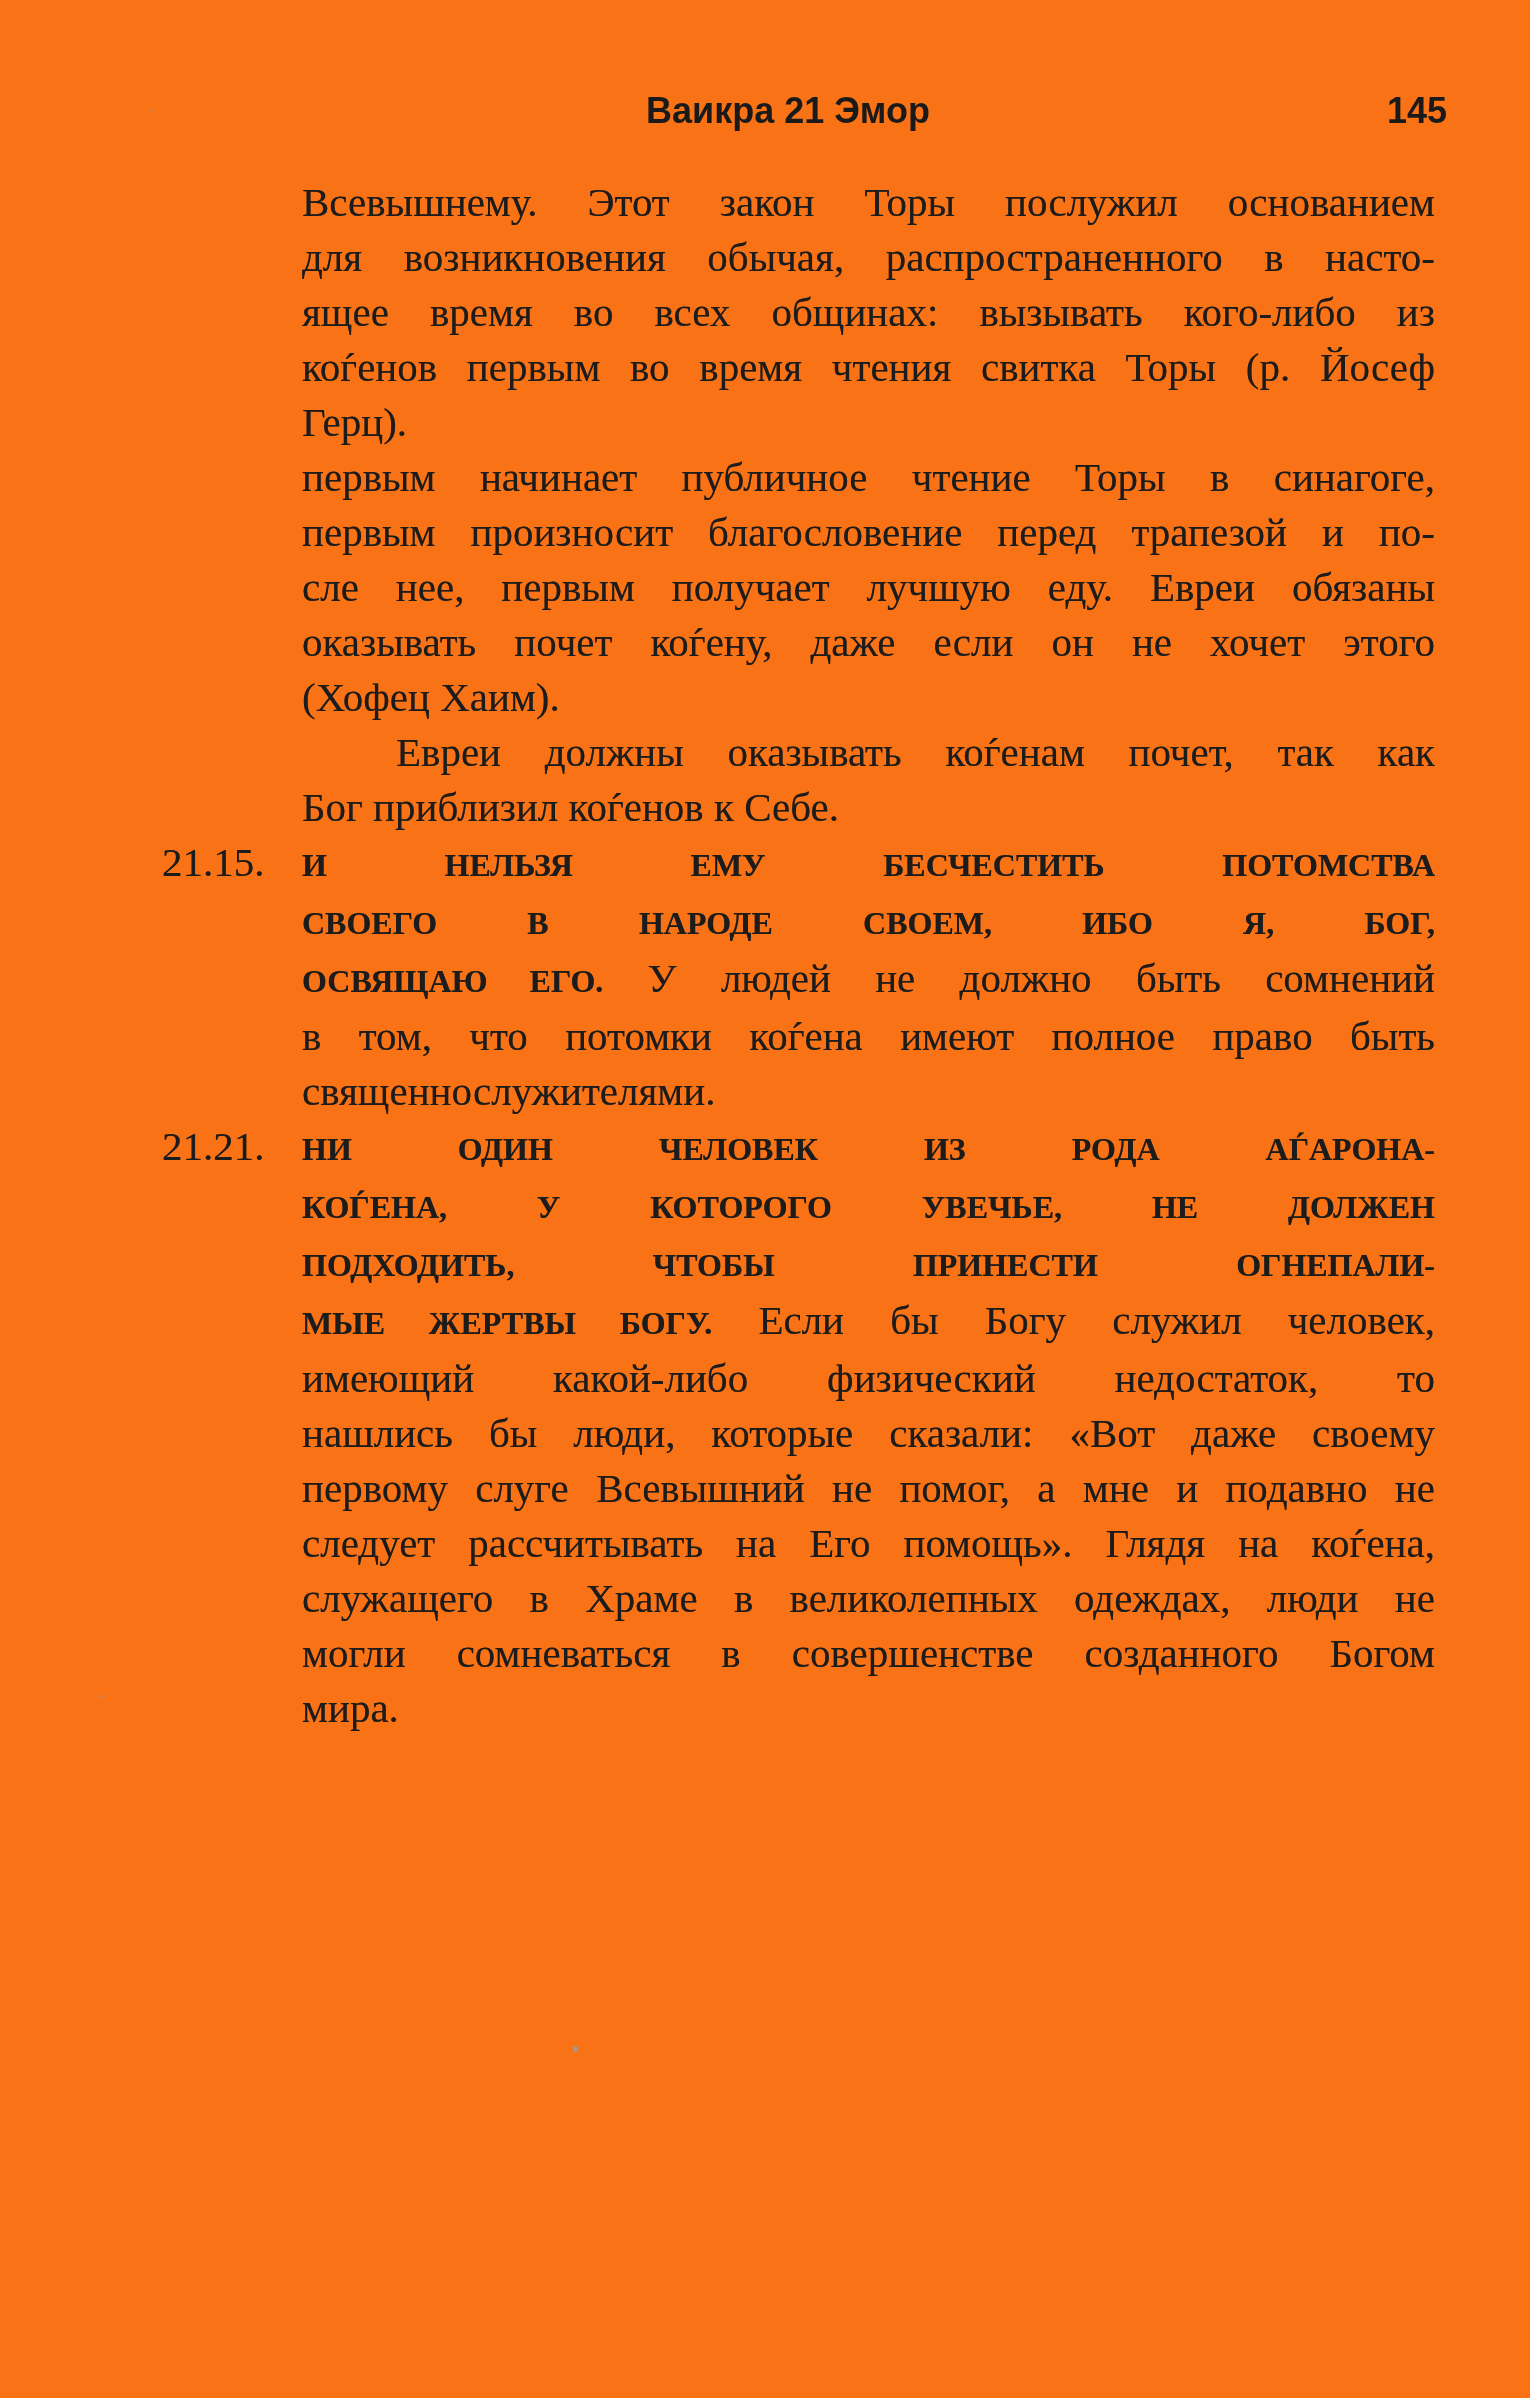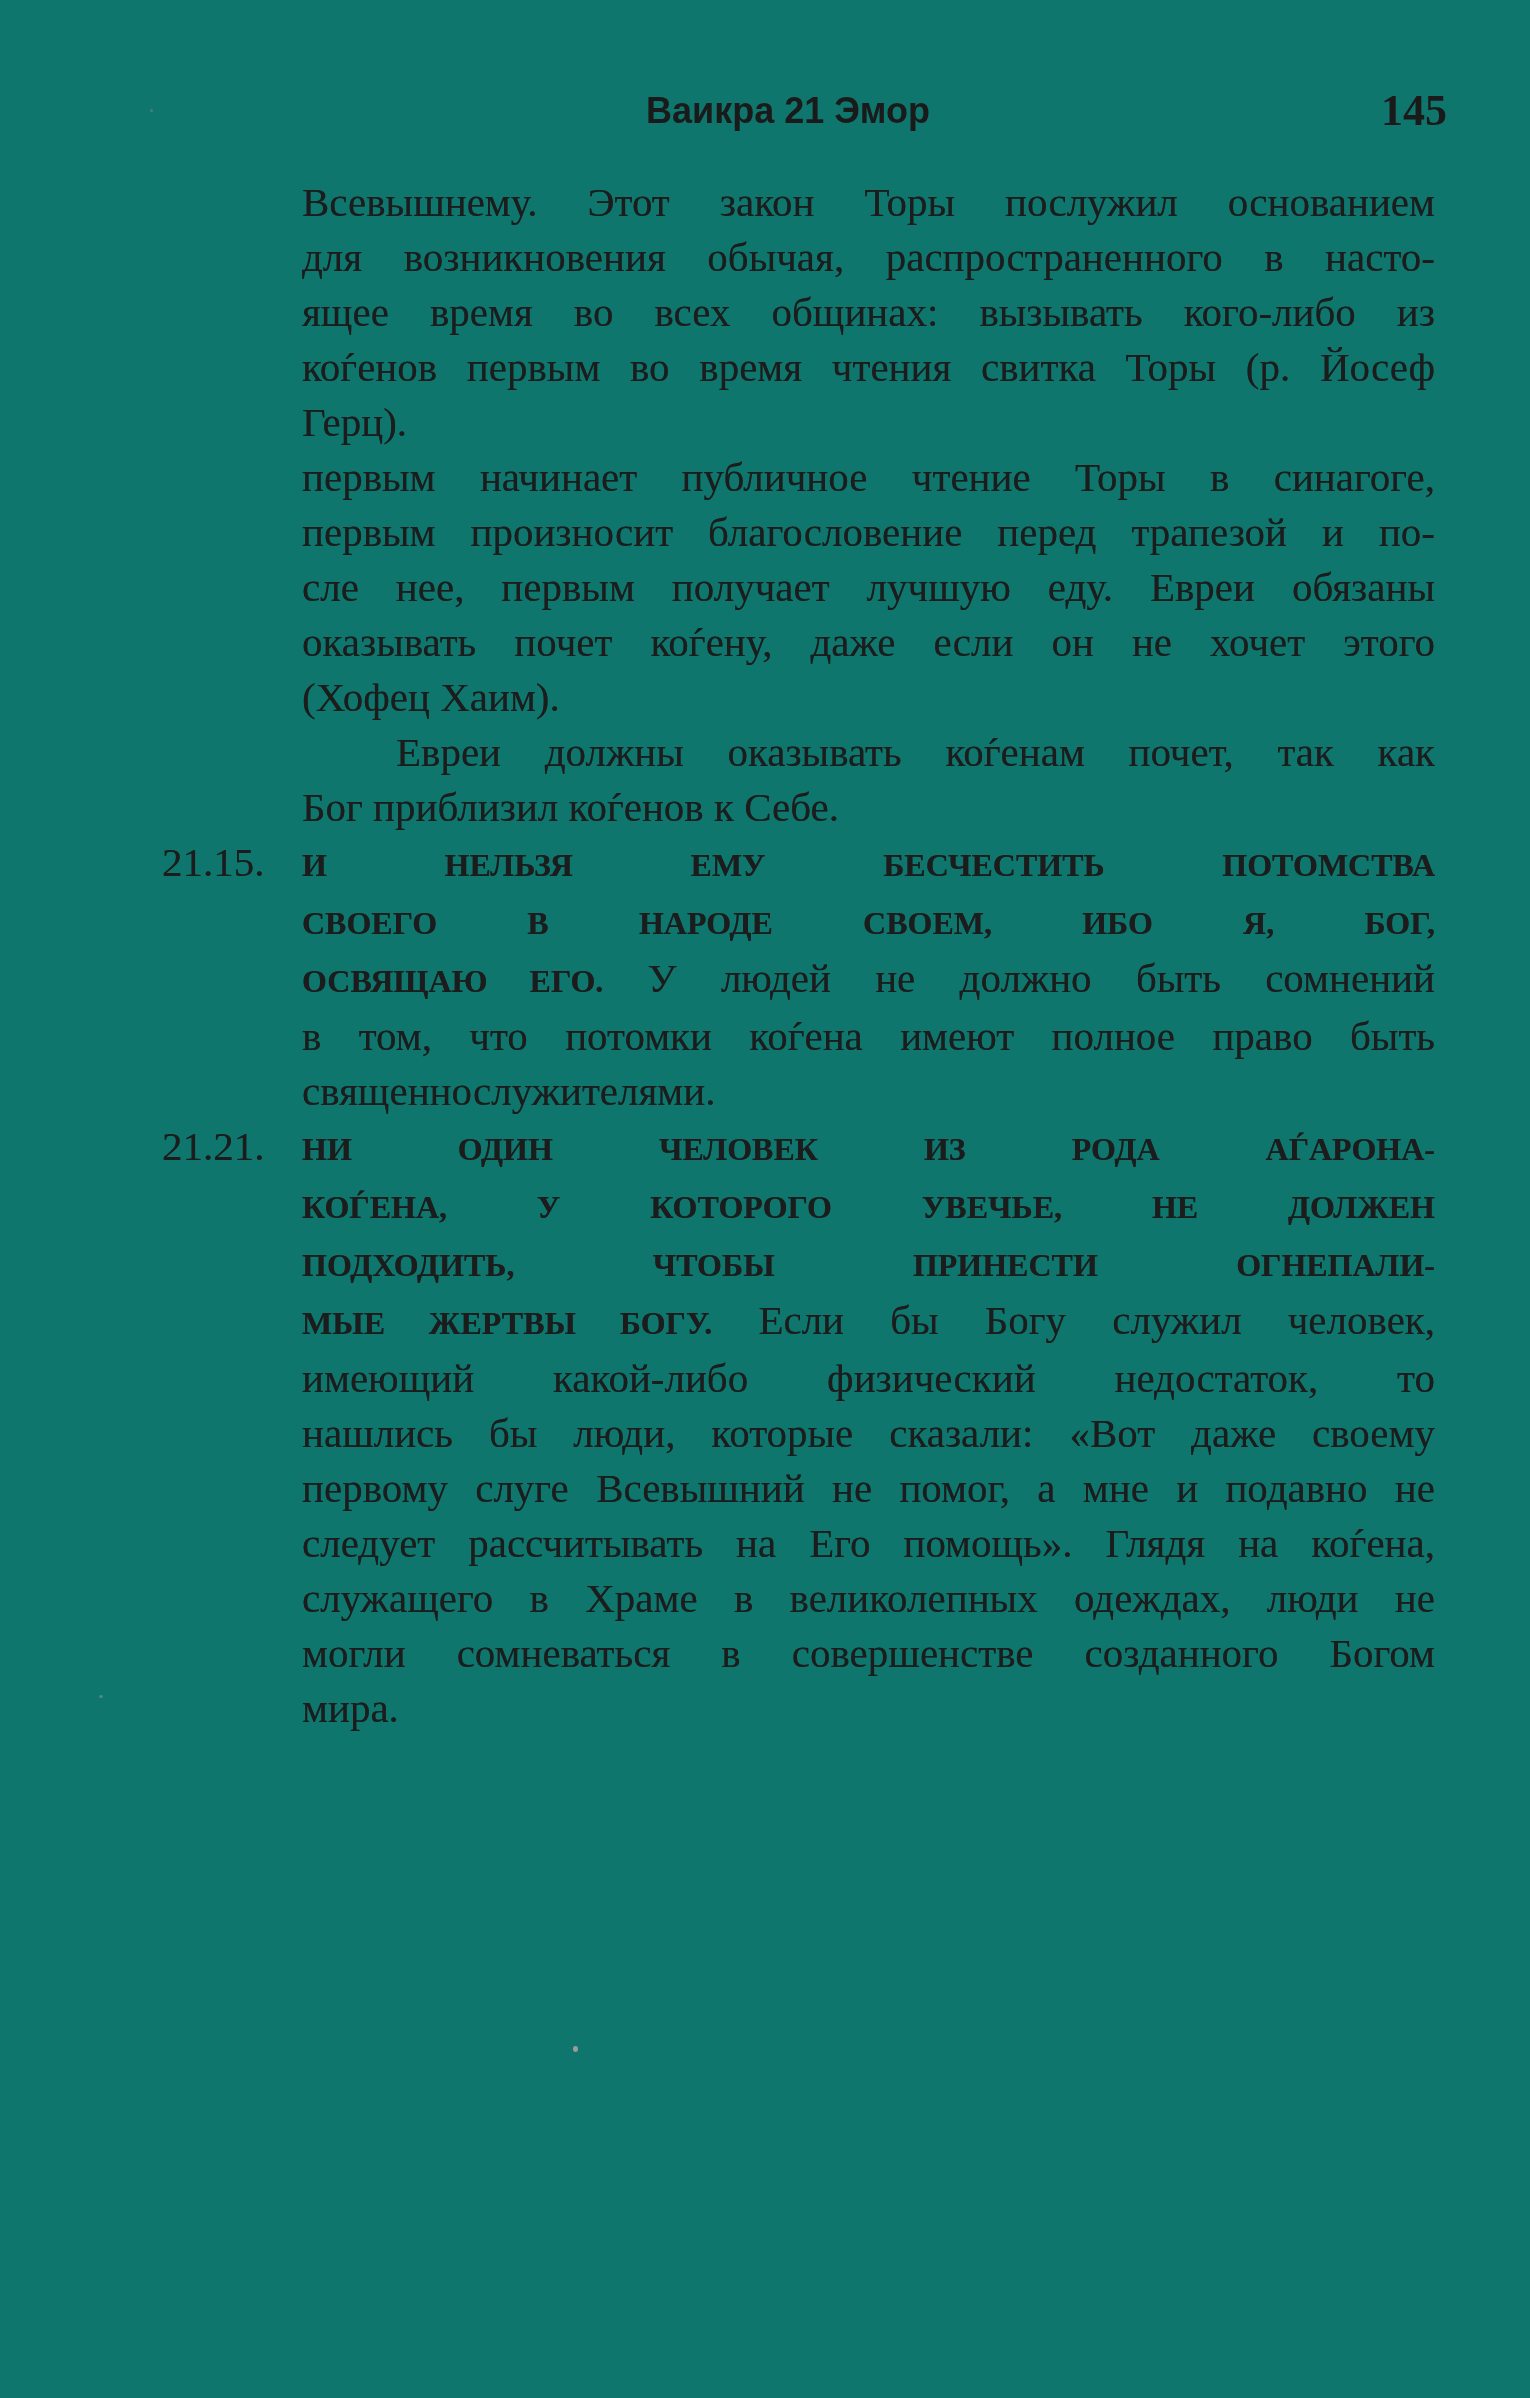--- a/index.html
+++ b/index.html
@@ -1,20 +1,20 @@
 <!DOCTYPE html>
 <html lang="ru"><head>
 <meta charset="utf-8">
 <style>
   html, body { margin: 0; padding: 0; background: #e8e8e8; }
   .page {
     position: relative;
     width: 1531px;
     height: 2399px;
-    background: #0f766e;
+    background: #f97316;
     overflow: hidden;
     font-family: "Liberation Serif", "DejaVu Serif", serif;
     color: #1c1c1c;
   }
   
   .header-title {
     position: absolute;
     top: 93px;
     left: 788px;
     transform: translateX(-50%);
@@ -22,23 +22,23 @@
     font-weight: 700;
     font-size: 36px;
     line-height: 36px;
     white-space: nowrap;
     color: #1a1a1a;
   }
   .page-number {
     position: absolute;
     top: 93px;
     right: 84px;
-    font-family: Liberation Serif, serif;
+    font-family: Liberation Sans, sans-serif;
     font-weight: 700;
-    font-size: 44px;
+    font-size: 36px;
     line-height: 36px;
     color: #1a1a1a;
     margin-left: 17px;
   }
   
   .text-block {
     position: absolute;
     left: 302px;
     top: 175px;
     width: 1133px;

